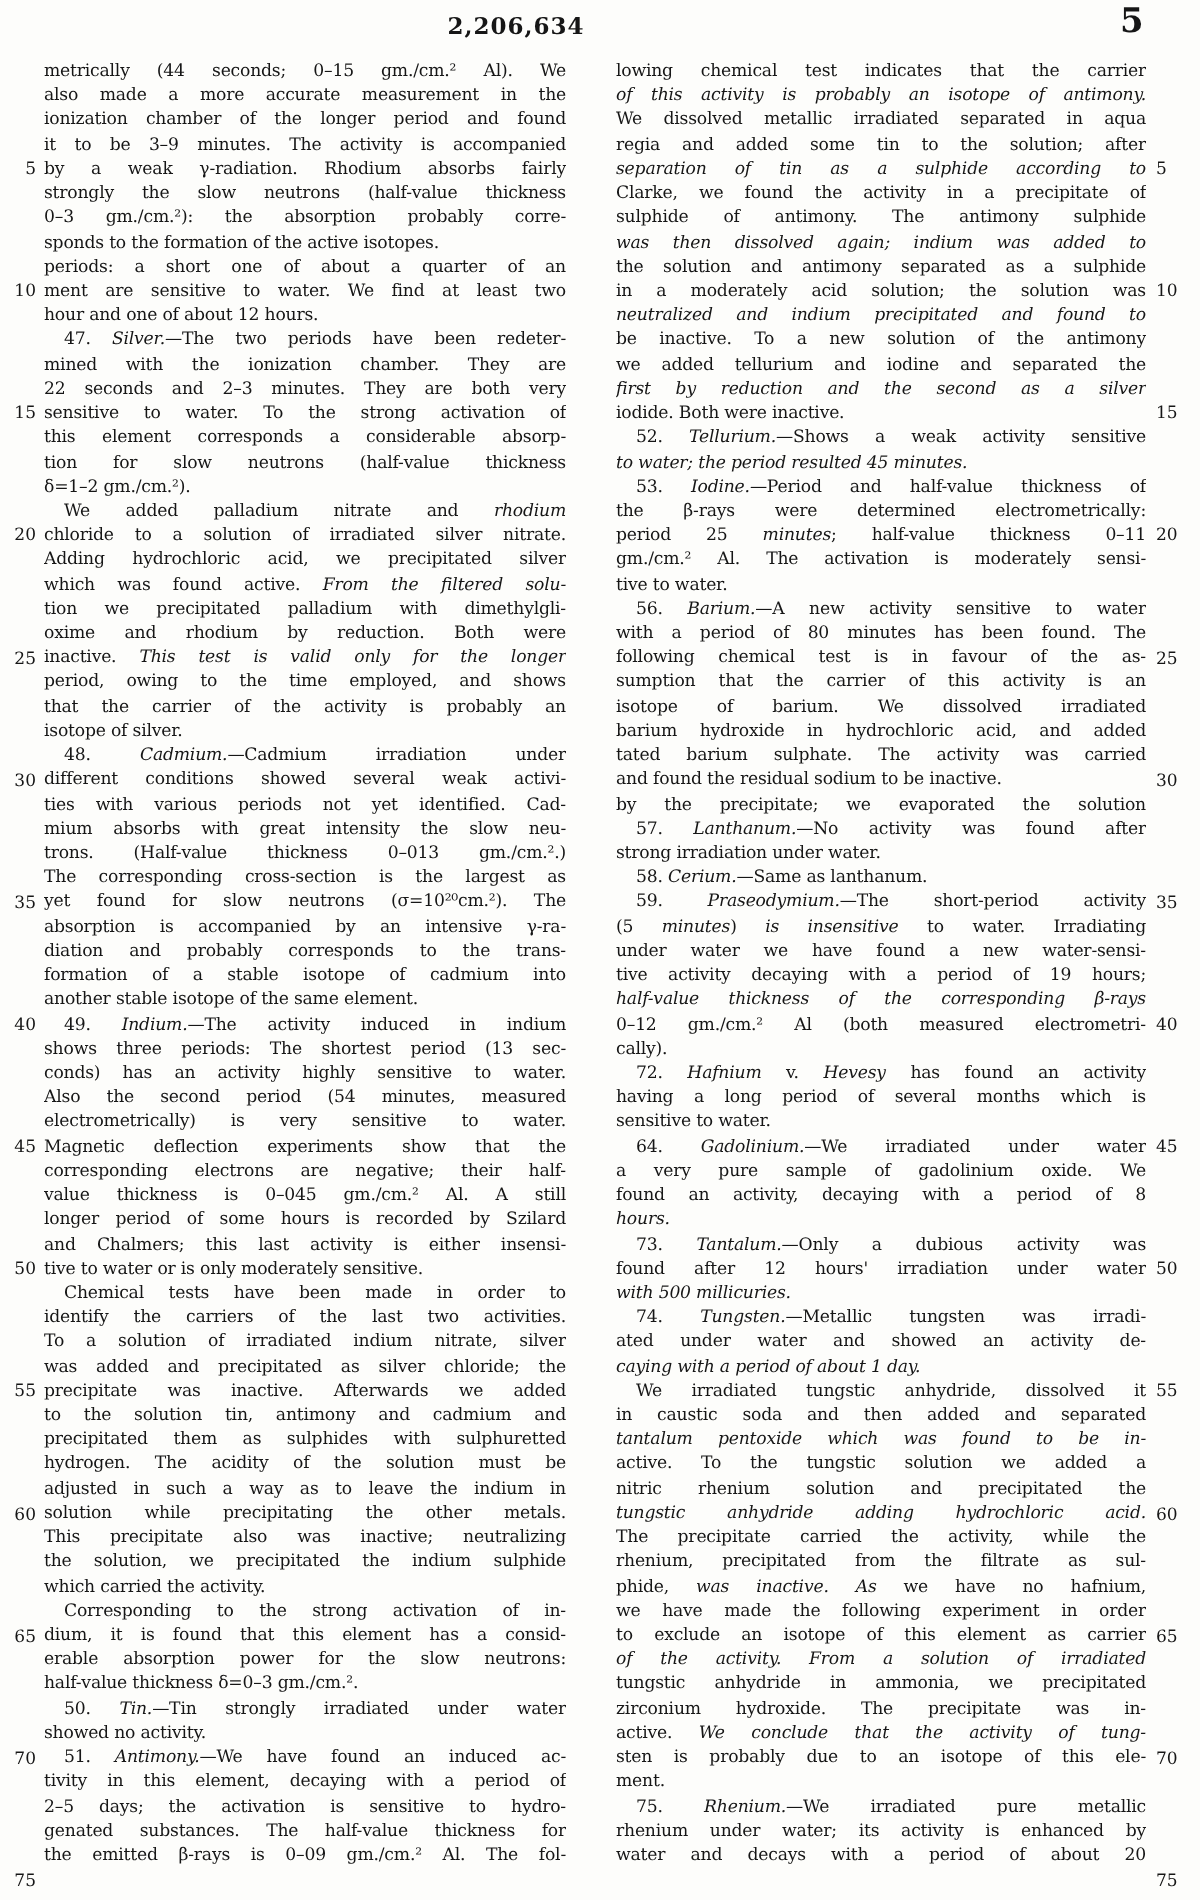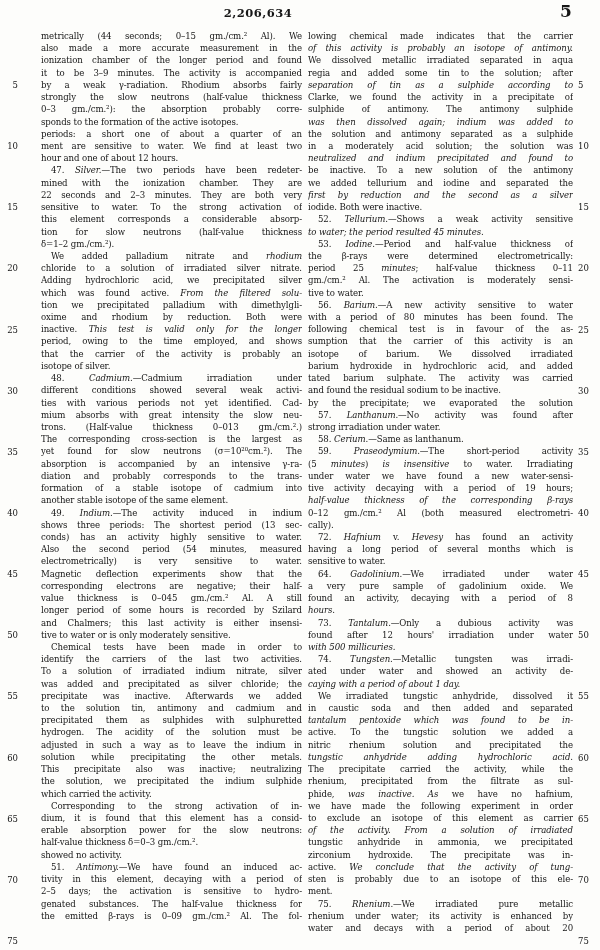--- a/index.html
+++ b/index.html
@@ -9,21 +9,21 @@
   }
   .patent-number {
     position:absolute; top:6px; left:0; width:516px; text-align:center;
     font-size:11.5px; font-weight:bold; letter-spacing:0.5px;
   }
   .page-number {
     position:absolute; top:1px; left:560px; font-size:17px; font-weight:bold;
   }
   .col { position:absolute; top:30px; font-size:8.6px; line-height:12.23px;
          letter-spacing:-0.1px; }
-  .col-left  { left:41px;  width:261px; }
+  .col-left  { left:22px;  width:261px; }
   .col-right { left:308px; width:265px; }
   .line { height:12.23px; overflow:hidden; text-align:justify;
           text-align-last:justify; }
   .line.pend   { text-align-last:left; }
   .line.indent { text-indent:10px; }
   .line i { font-style:italic; }
   .nums { position:absolute; top:30px; font-size:8.5px; }
   .nums span { position:absolute; display:block; width:100%;
                height:12.23px; line-height:12.23px; }
   .nums-left  { left:1px;   width:17px; }
@@ -116,29 +116,30 @@
       <div class="line">hydrogen. The acidity of the solution must be</div>
       <div class="line">adjusted in such a way as to leave the indium in</div>
       <div class="line">solution while precipitating the other metals.</div>
       <div class="line">This precipitate also was inactive; neutralizing</div>
       <div class="line">the solution, we precipitated the indium sulphide</div>
       <div class="line pend">which carried the activity.</div>
       <div class="line indent">Corresponding to the strong activation of in-</div>
       <div class="line">dium, it is found that this element has a consid-</div>
       <div class="line">erable absorption power for the slow neutrons:</div>
       <div class="line pend">half-value thickness δ=0–3 gm./cm.².</div>
+      <div class="line indent">50. <i>Tin.</i>—Tin strongly irradiated under water</div>
       <div class="line pend">showed no activity.</div>
       <div class="line indent">51. <i>Antimony.</i>—We have found an induced ac-</div>
       <div class="line">tivity in this element, decaying with a period of</div>
       <div class="line">2–5 days; the activation is sensitive to hydro-</div>
       <div class="line">genated substances. The half-value thickness for</div>
       <div class="line">the emitted β-rays is 0–09 gm./cm.² Al. The fol-</div>
     </div>
   <div class="col col-right" id="col-right">
-      <div class="line">lowing chemical made indicates that the carrier</div>
+      <div class="line">lowing chemical test indicates that the carrier</div>
       <div class="line"><i>of this activity is probably an isotope of antimony.</i></div>
       <div class="line">We dissolved metallic irradiated separated in aqua</div>
       <div class="line">regia and added some tin to the solution; after</div>
       <div class="line"><i>separation of tin as a sulphide according to</i></div>
       <div class="line">Clarke, we found the activity in a precipitate of</div>
       <div class="line">sulphide of antimony. The antimony sulphide</div>
       <div class="line"><i>was then dissolved again; indium was added to</i></div>
       <div class="line">the solution and antimony separated as a sulphide</div>
       <div class="line">in a moderately acid solution; the solution was</div>
       <div class="line"><i>neutralized and indium precipitated and found to</i></div>

